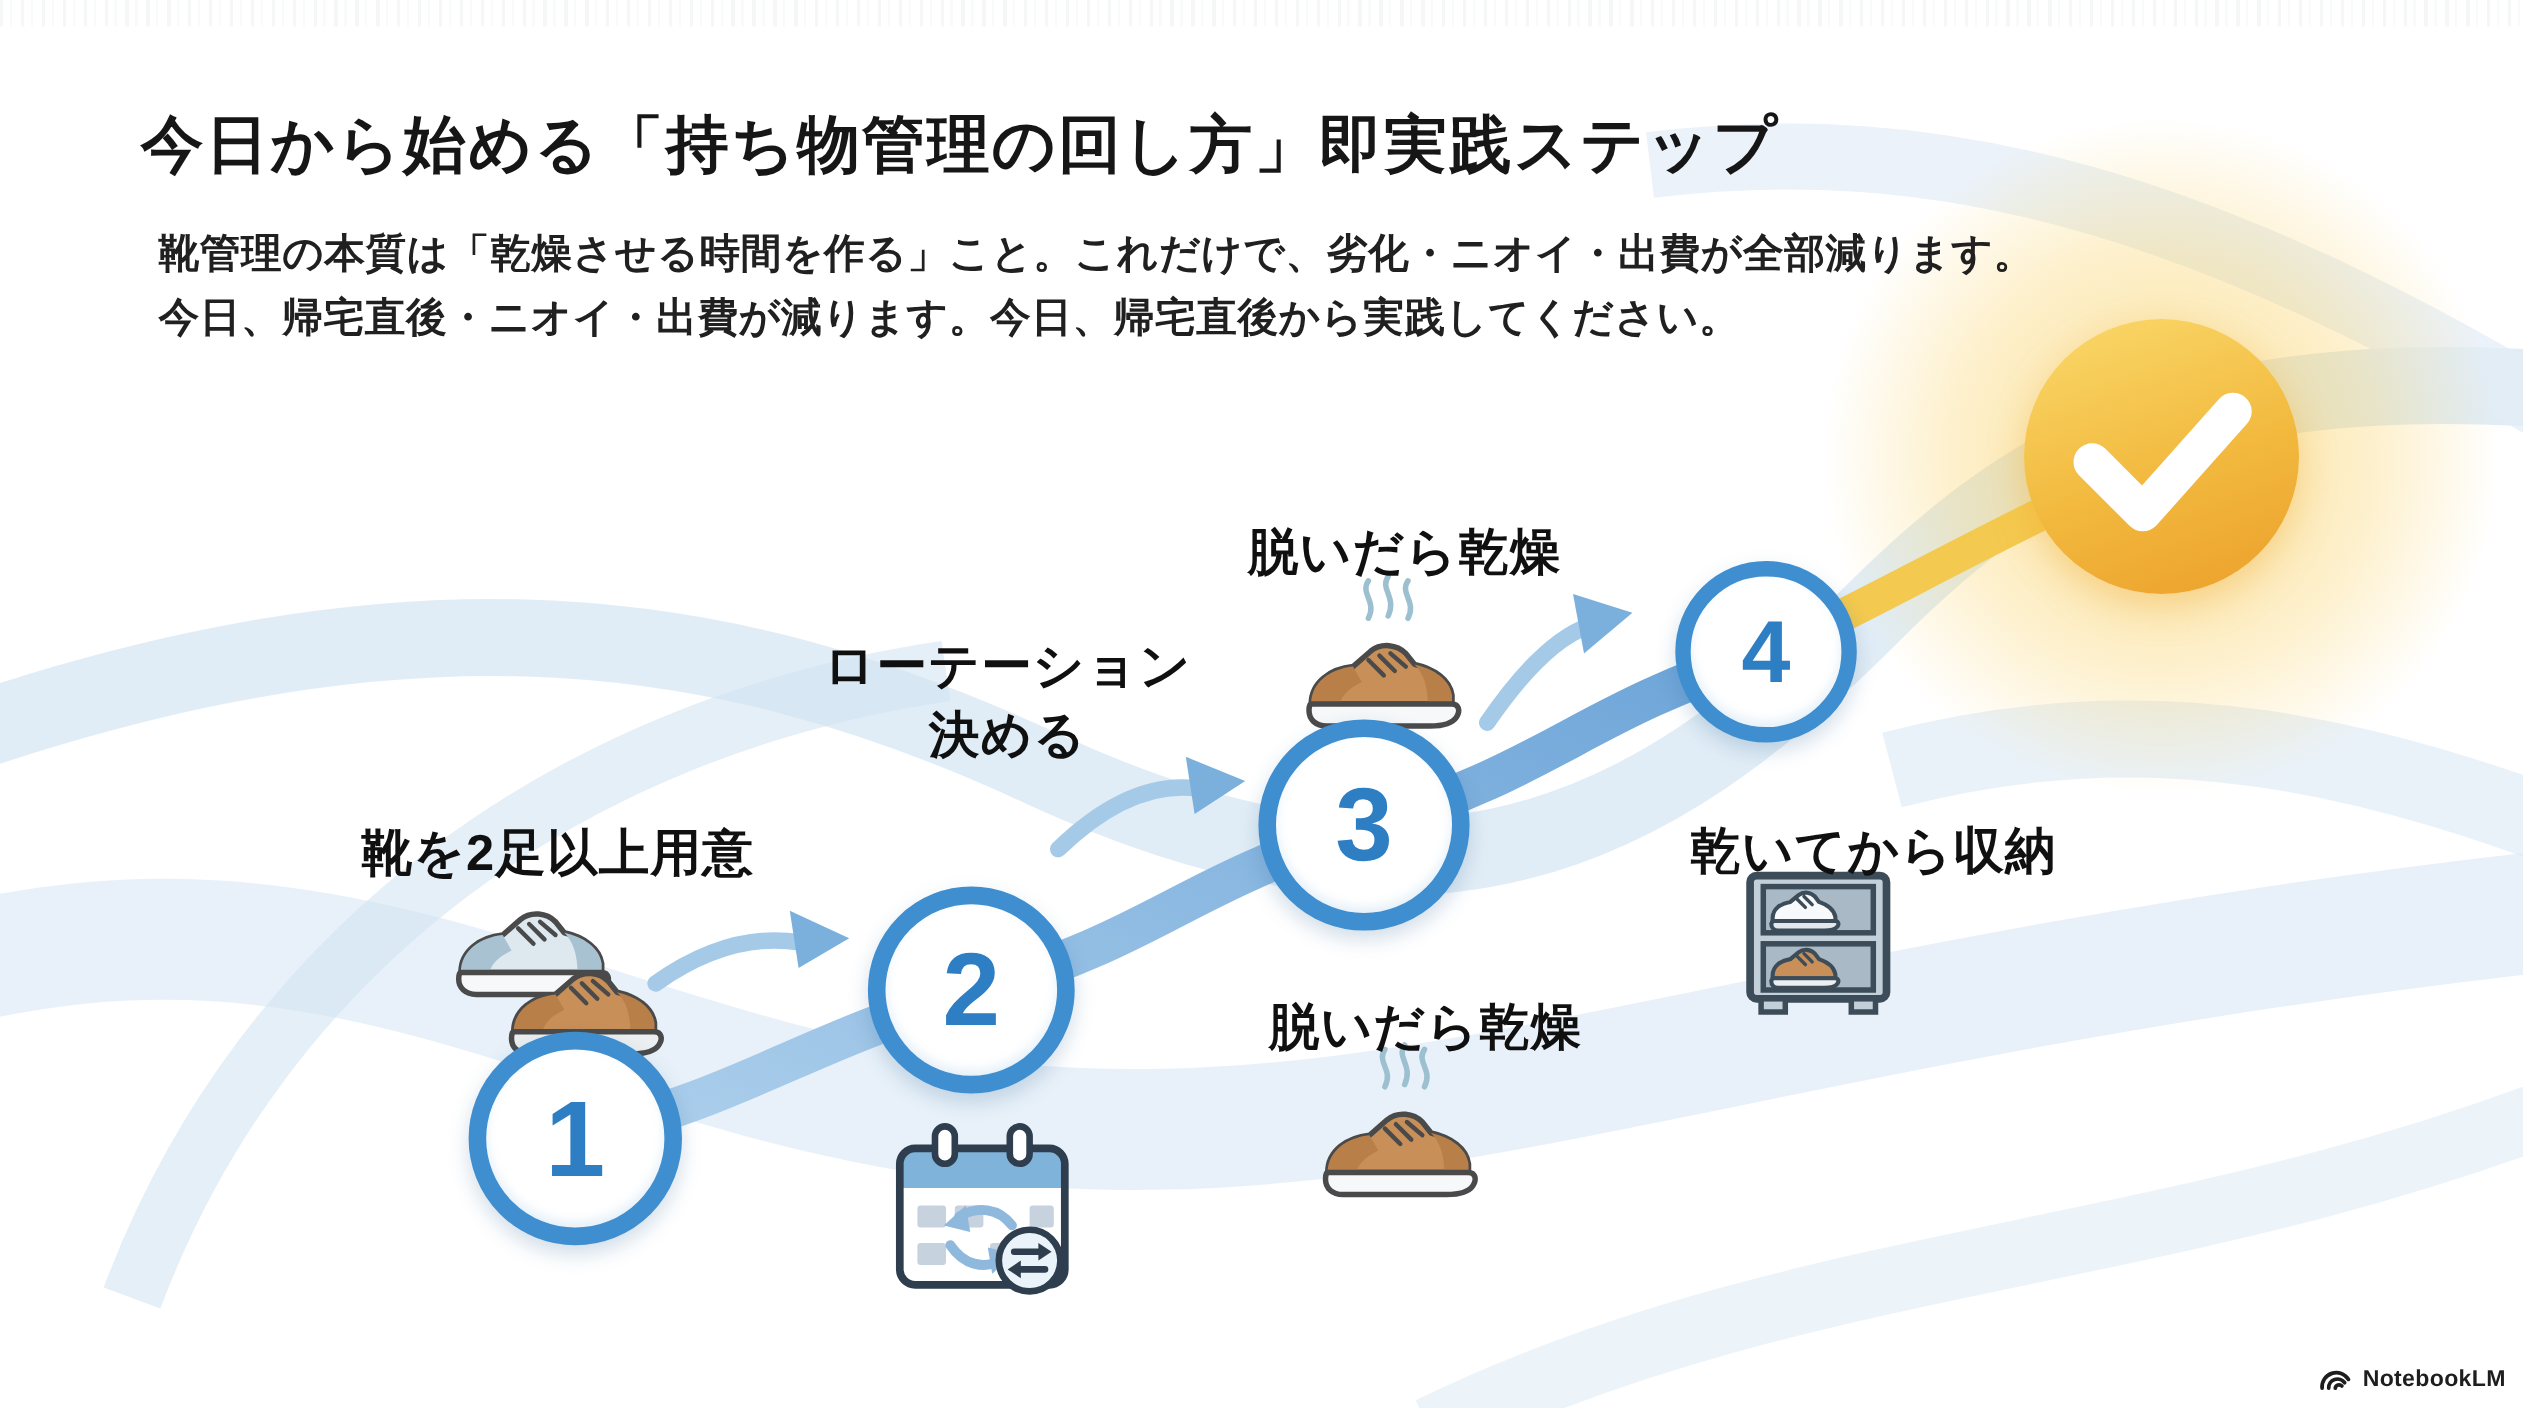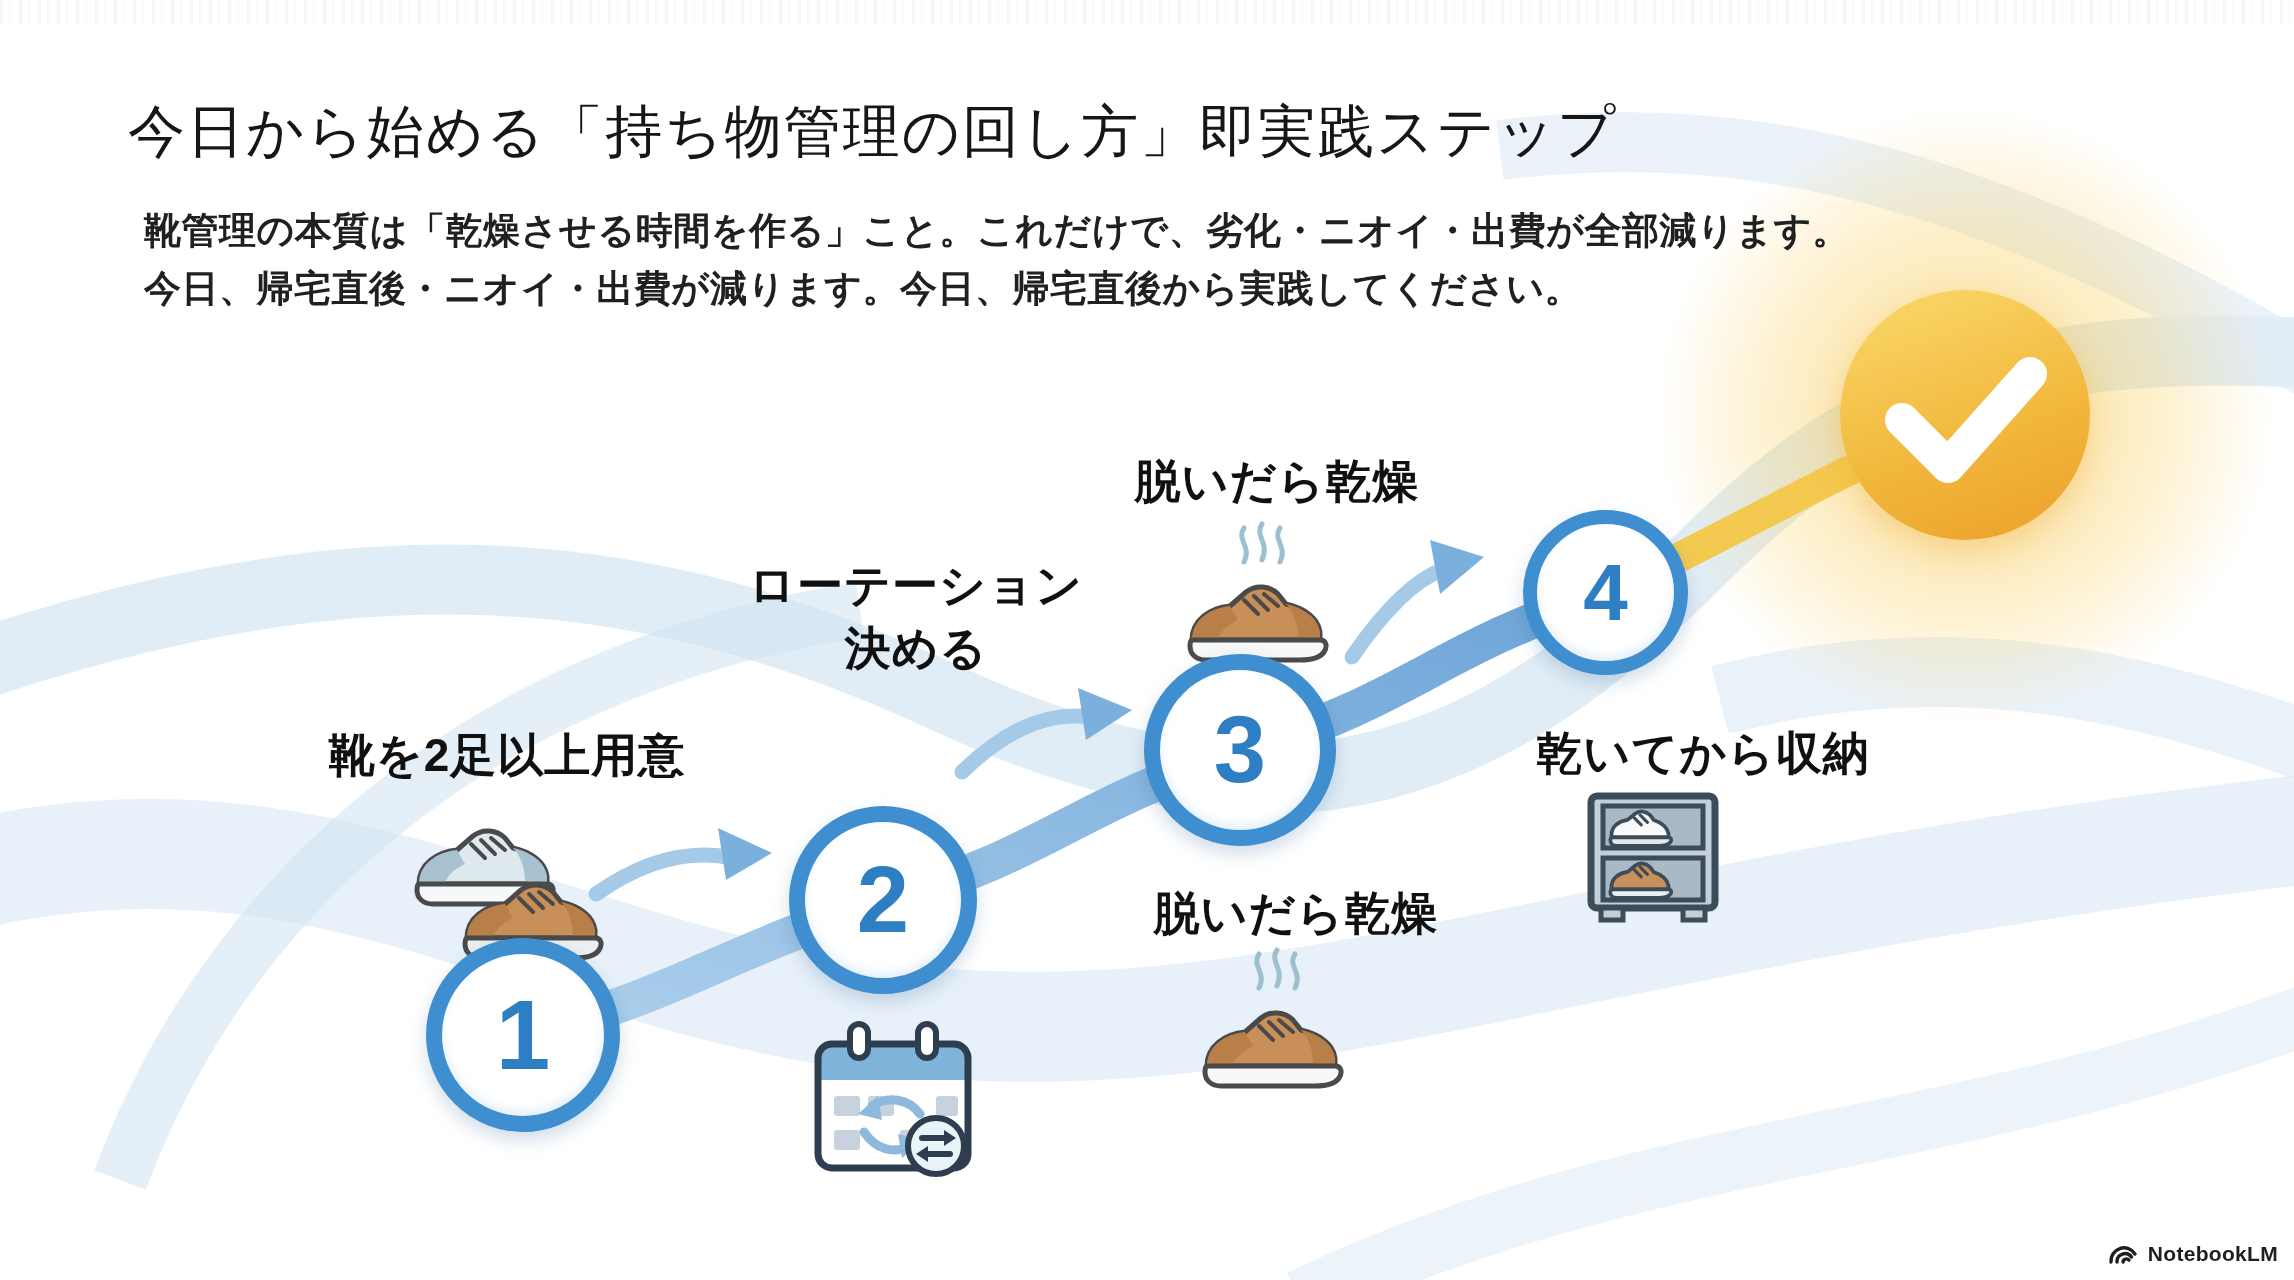--- a/index.html
+++ b/index.html
@@ -20,33 +20,33 @@
   }
   .bg-svg{left:0;top:0;z-index:1;}
   .glow{
     left:1645px;top:95px;width:640px;height:640px;z-index:2;border-radius:50%;
     background:radial-gradient(circle,
       rgba(249,205,85,.60) 0%, rgba(249,205,85,.30) 42%, rgba(249,205,85,0) 68%);
   }
   .flow-svg{left:0;top:0;z-index:3;}
 
   .title{
-    left:128px;top:94px;font-size:57px;font-weight:400;letter-spacing:2px;
+    left:128px;top:94px;font-size:57px;font-weight:700;letter-spacing:2px;
     color:#161616;z-index:6;white-space:nowrap;
   }
   .subtitle{
     left:130px;font-size:37px;font-weight:600;color:#202020;
     letter-spacing:.5px;z-index:6;white-space:nowrap;margin-left:14px;
   }
   .sub1{top:206px;} .sub2{top:264px;}
 
   .step-label{
     z-index:6;font-size:46px;font-weight:700;color:#101010;
     transform:translateX(-50%);text-align:center;white-space:pre-line;
-    letter-spacing:1px;line-height:1.38;
+    letter-spacing:1px;line-height:1.38;margin-top:20px;
   }
   .num-circle{
     z-index:5;background:#ffffff;border-radius:50%;
     border:16px solid #3e8ed0;
     box-shadow:0 8px 18px rgba(44,98,150,.22), inset 0 -5px 10px rgba(62,142,208,.14);
     display:flex;align-items:center;justify-content:center;
     font-weight:700;color:#2e7ec4;
   }
   .c1{left:426px;top:938px;width:162px;height:162px;font-size:98px;}
   .c2{left:789px;top:806px;width:156px;height:156px;font-size:94px;}

